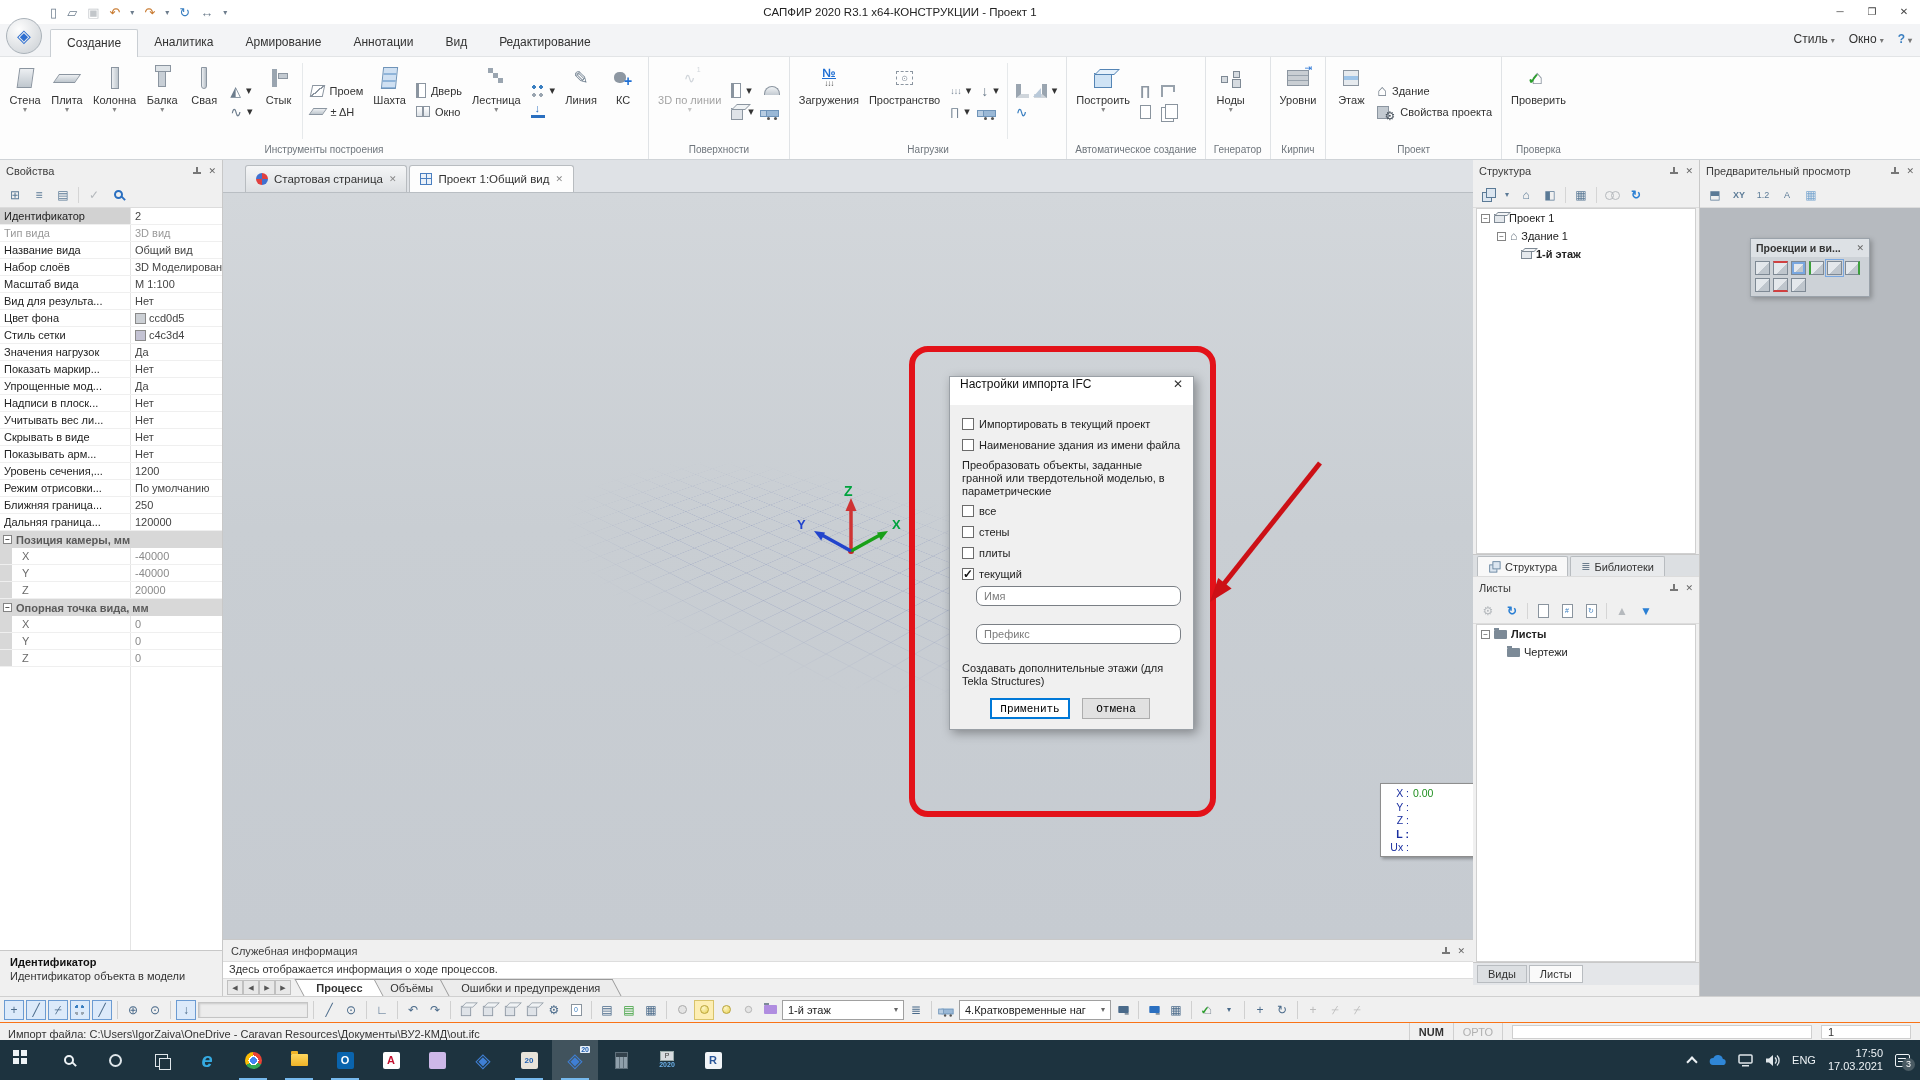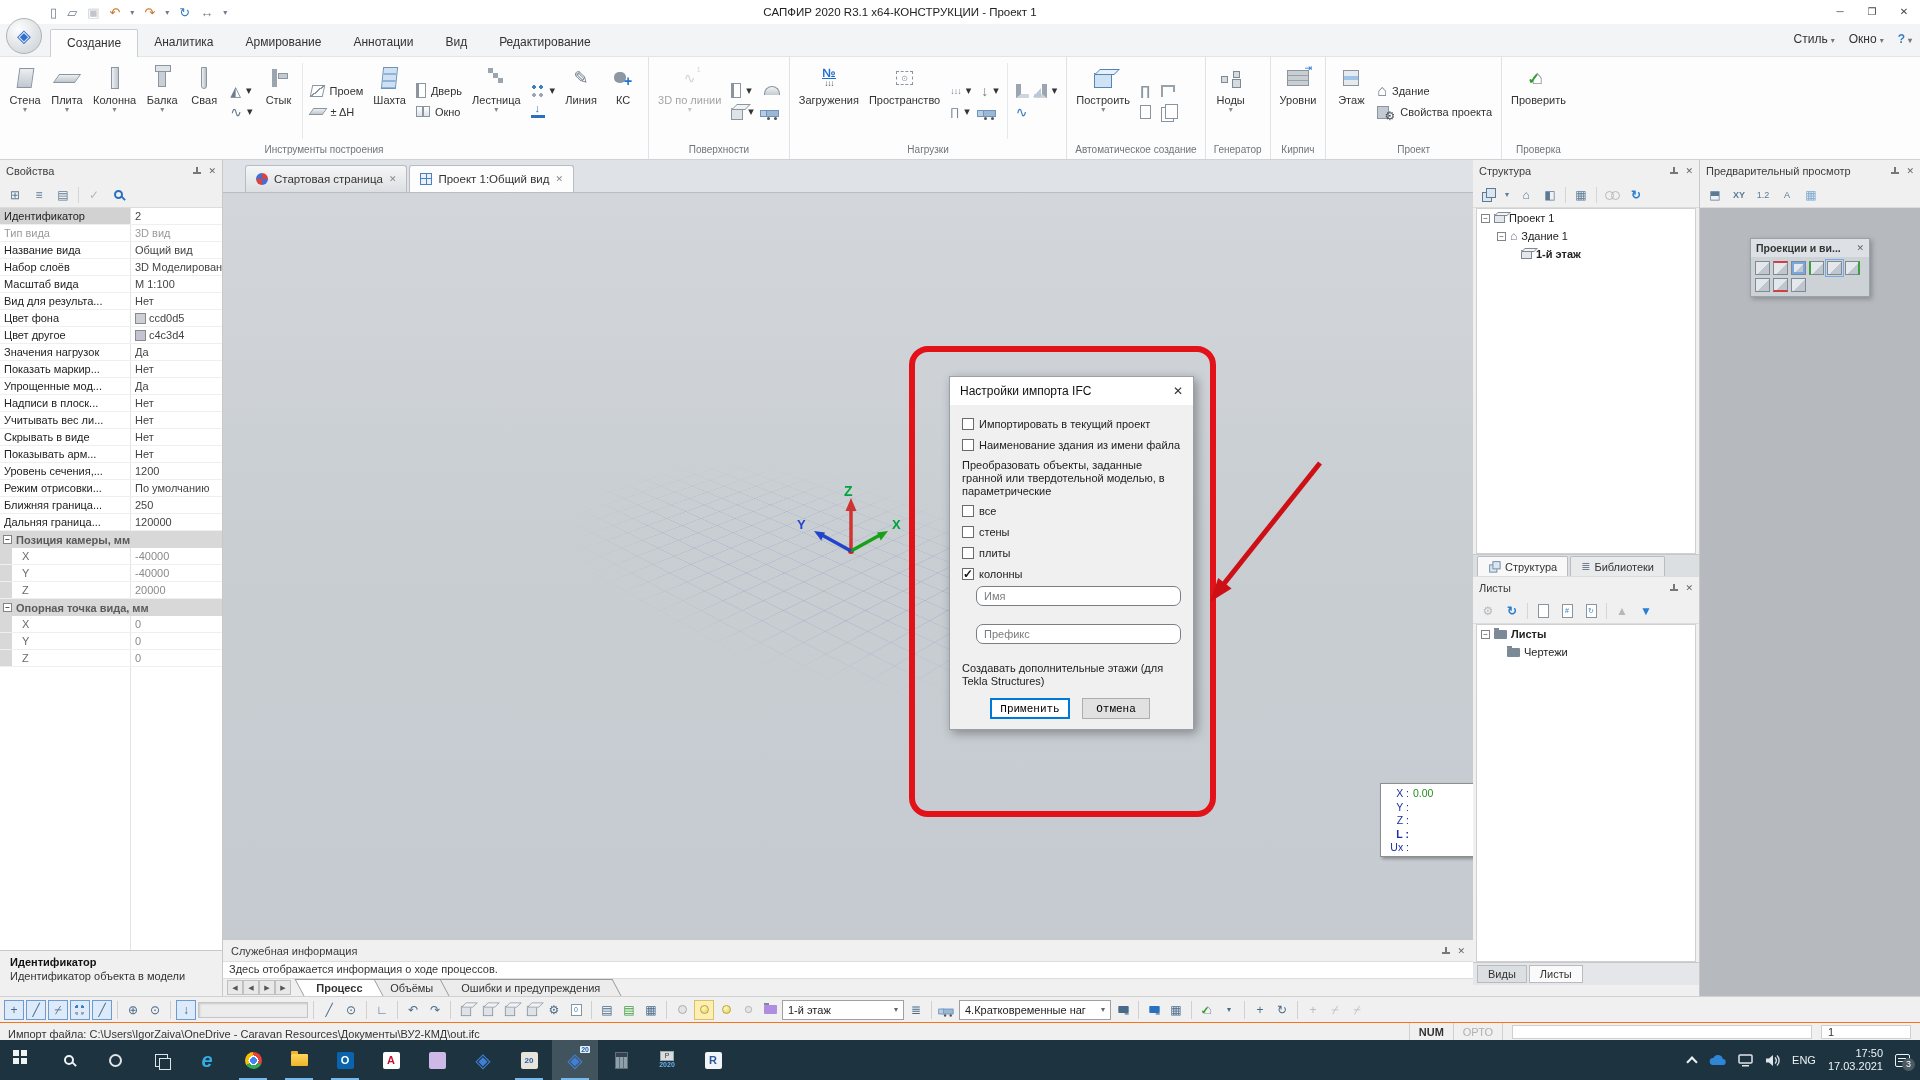--- a/index.html
+++ b/index.html
@@ -138,21 +138,21 @@
   .pgridfloor{position:absolute;left:260px;top:160px;width:640px;height:400px;background:repeating-linear-gradient(0deg,rgba(130,142,185,.30) 0 1px,transparent 1px 26px),repeating-linear-gradient(90deg,rgba(130,142,185,.30) 0 1px,transparent 1px 26px);transform:perspective(1000px) rotateX(64deg) rotateZ(45deg);-webkit-mask-image:radial-gradient(closest-side,#000 50%,transparent 96%);mask-image:radial-gradient(closest-side,#000 50%,transparent 96%)}
   .ovl{position:absolute;left:0;top:0;width:100%;height:100%;pointer-events:none}
   
   .coordbox{position:absolute;left:1157px;top:590px;width:134px;height:74px;background:#fff;border:1px solid #8e8e8e;box-shadow:2px 2px 3px rgba(0,0,0,.3);padding:3px 6px;font-size:10.5px;line-height:13.5px}
   .coordbox .cr{display:flex;gap:4px}
   .coordbox .cl{color:#1a2fa0;min-width:22px;text-align:right}
   .coordbox .cl.bold{font-weight:bold}
   .coordbox .cv{color:#1f8f1f}
   
   .dialog{position:absolute;left:726px;top:183px;width:245px;background:#f0f0f0;border:1px solid #9aa0a6;box-shadow:3px 3px 10px rgba(0,0,0,.35);z-index:5}
-  .dtitle{height:28px;background:#fff;display:flex;align-items:center;padding:0 10px;font-size:12px;color:#111}
+  .dtitle{height:28px;background:#fff;display:flex;align-items:flex-start;padding:0 10px;font-size:12px;color:#111}
   .dclose{margin-left:auto;font-size:12px;color:#333}
   .dbody{padding:6px 12px 10px}
   .chk{display:flex;align-items:center;gap:5px;margin:4px 0;font-size:11px;color:#222;height:17px}
   .cb{width:12px;height:12px;border:1px solid #6b6b6b;background:#fff;flex:none;position:relative}
   .cb.on::after{content:"✓";position:absolute;left:0px;top:-2px;font-size:12px;font-weight:bold;color:#111}
   .chk.dis{color:#a2a2a2}
   .chk.dis .cb{border-color:#c3c3c3;background:#f7f7f7}
   .dpara{font-size:11px;color:#222;line-height:13px;margin:6px 0 2px}
   .dinput{display:block;width:205px;height:20px;margin:3px 0 18px 14px;border:1px solid #7a7f85;border-radius:7px;padding:0 7px;font-size:11px;font-family:"Liberation Sans",sans-serif;color:#222;background:#fff}
   .dinput::placeholder{color:#7c7c7c}
@@ -646,21 +646,21 @@
 
           <div class="prow">
             <div class="pl">Цвет фона</div>
             <div class="pv">
               <span class="swatch" style="background: rgb(204, 208, 213);"></span>
               <span>ccd0d5</span>
             </div>
           </div>
 
           <div class="prow">
-            <div class="pl">Цвет другое</div>
+            <div class="pl">Стиль сетки</div>
             <div class="pv">
               <span class="swatch" style="background: rgb(196, 195, 212);"></span>
               <span>c4c3d4</span>
             </div>
           </div>
 
           <div class="prow">
             <div class="pl">Значения нагрузок</div>
             <div class="pv">
               <span>Да</span>
@@ -859,21 +859,21 @@
                 <span>стены</span>
               </label>
 
               <label class="chk">
                 <span class="cb"></span>
                 <span>плиты</span>
               </label>
 
               <label class="chk">
                 <span class="cb on"></span>
-                <span>колонны</span>
+                <span>текущий</span>
               </label>
             </div>
           <input class="dinput" type="text" placeholder="Имя" style="">
           <input class="dinput" type="text" placeholder="Префикс" style="">
           <div class="dpara" style="width:215px">Создавать дополнительные этажи (для Tekla Structures)</div>
           <div class="dbtns">
             <button class="btn primary">Применить</button>
             <button class="btn normal">Отмена</button>
           </div>
         </div>

